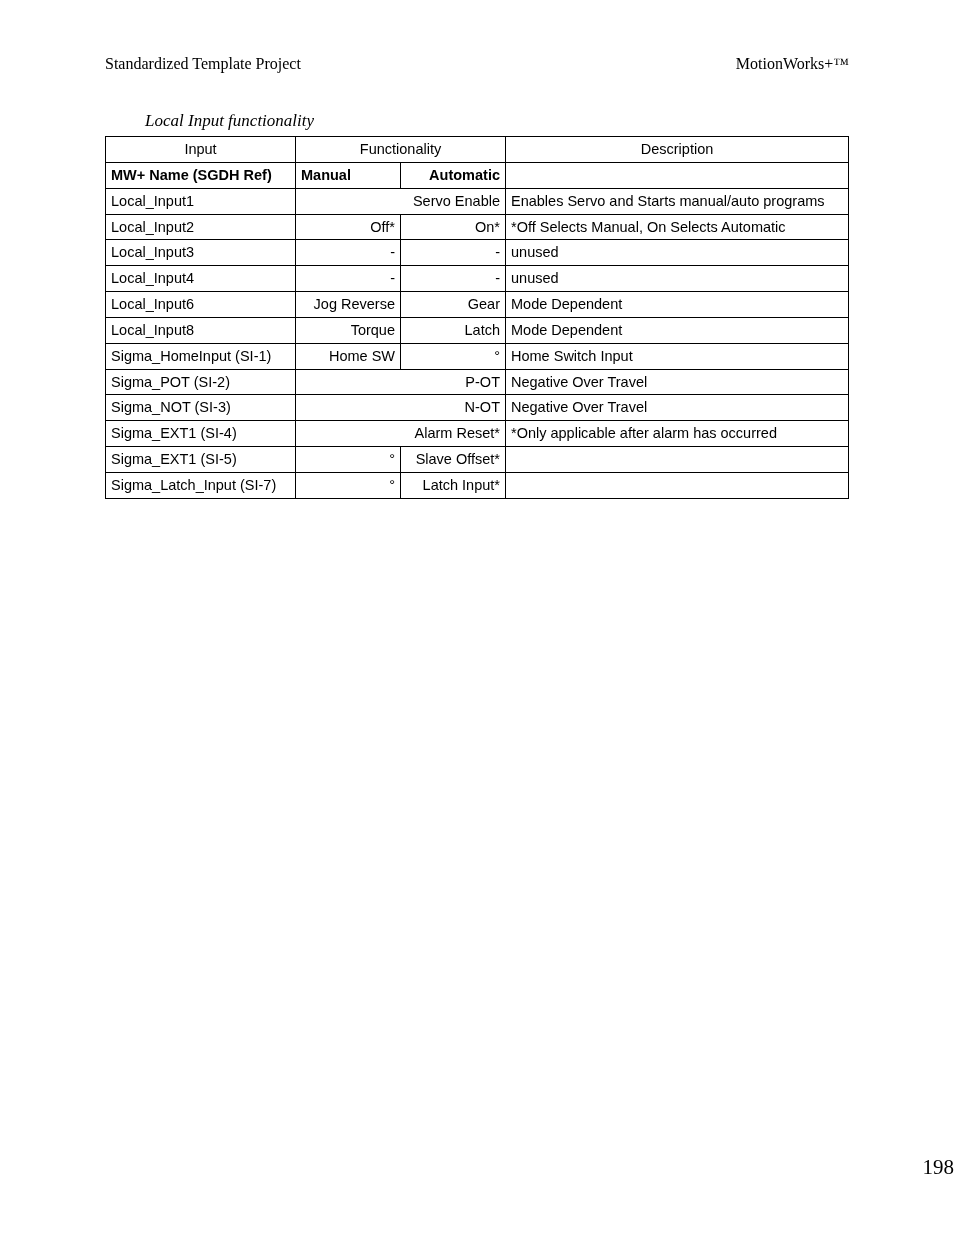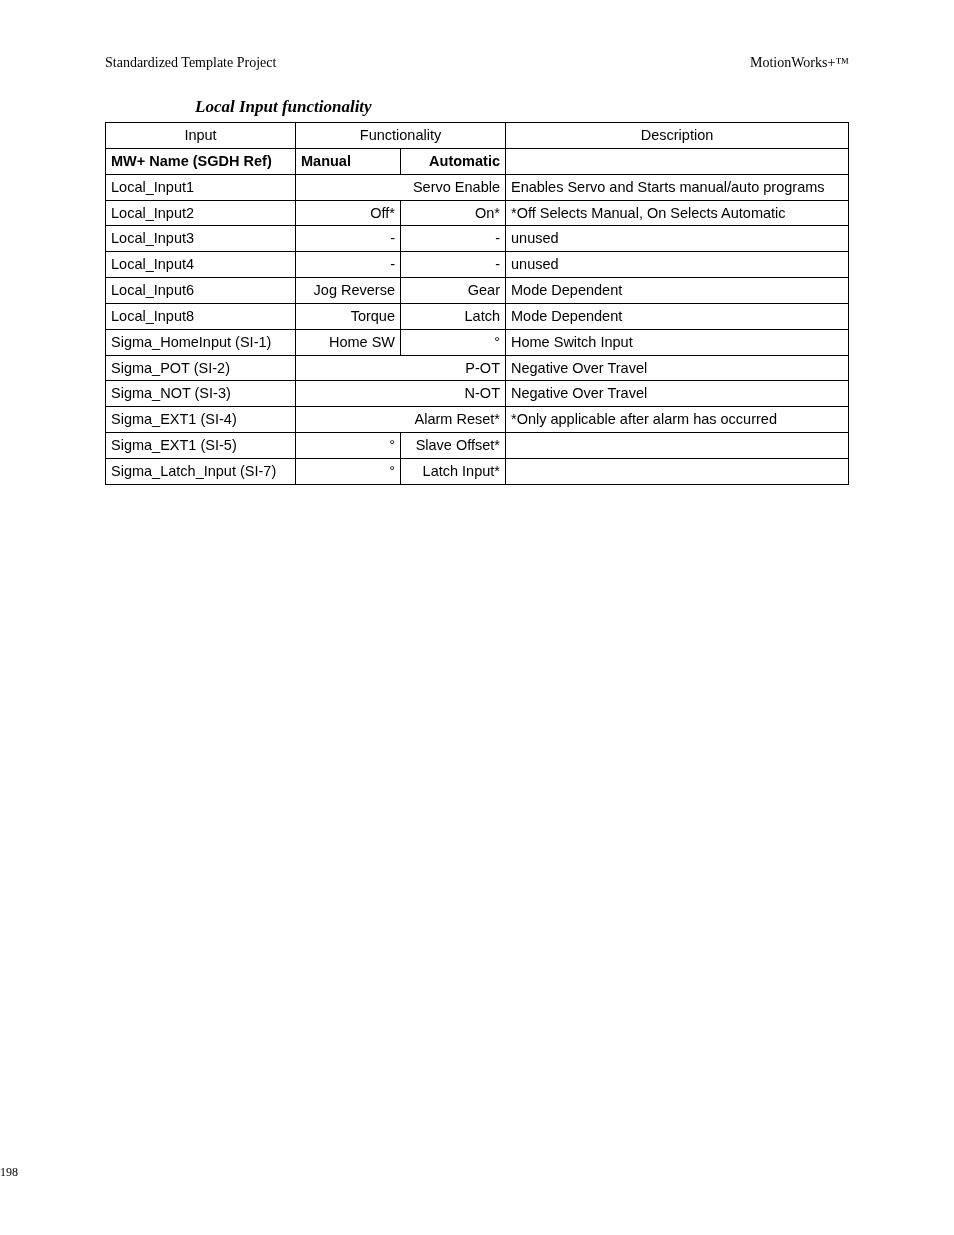--- a/index.html
+++ b/index.html
@@ -8,28 +8,28 @@
     color: #000;
     background: #fff;
     margin: 0;
     padding: 55px 105px 40px 105px;
     width: 954px;
     box-sizing: border-box;
   }
   .header-line {
     display: flex;
     justify-content: space-between;
-    font-size: 14px;
-    margin-bottom: 26px;
+    font-size: 16px;
+    margin-bottom: 38px;
   }
   .section-title {
     font-style: italic;
-    font-weight: bold;
+    font-weight: normal;
     font-size: 17px;
-    margin-left: 90px;
+    margin-left: 40px;
     margin-bottom: 5px;
   }
   table {
     border-collapse: collapse;
     width: 100%;
     table-layout: fixed;
   }
   table, th, td {
     border: 1px solid #000;
   }
@@ -45,22 +45,22 @@
     font-weight: normal;
     text-align: center;
   }
   .col-input { width: 190px; }
   .col-man   { width: 105px; }
   .col-auto  { width: 105px; }
   .col-desc  { width: auto; }
   td.center { text-align: right; }
   td.bold { font-weight: bold; }
   .page-number {
-    text-align: left;
-    font-size: 12px;
+    text-align: right;
+    font-size: 21px;
     position: fixed;
     bottom: 55px;
     left: 0;
     right: 0;
   }
 </style>
 </head>
 <body>
 
 <div class="header-line">

